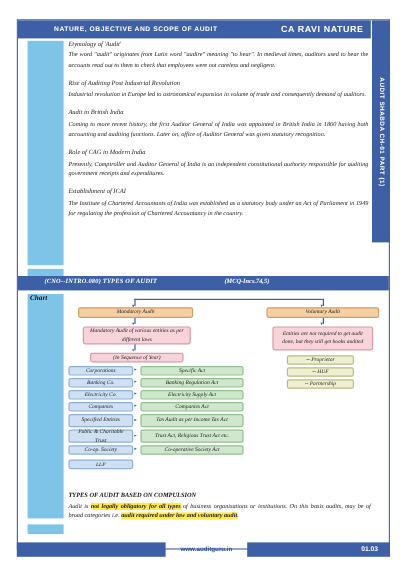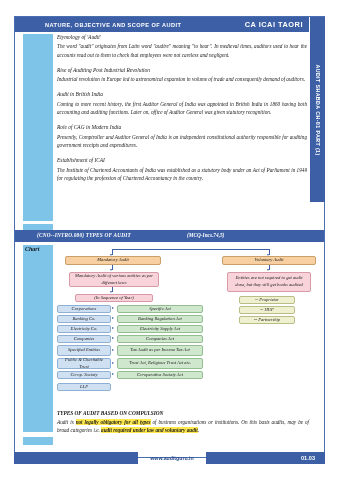--- a/index.html
+++ b/index.html
@@ -252,21 +252,21 @@
 </style>
 </head>
 <body>
 
 <div id="page">
 
   <div class="page-border"></div>
 
   <div class="top-band">
     <span class="top-band-title">NATURE, OBJECTIVE AND SCOPE OF AUDIT</span>
-    <span class="top-band-author">CA ICAI TAORI</span>
+    <span class="top-band-author">CA RAVI NATURE</span>
   </div>
 
   <div class="side-tab">
     <span class="side-tab-label">AUDIT SHABDA CH-01 PART (1)</span>
   </div>
 
   <div class="rail rail-a"></div>
   <div class="rail rail-b"></div>
   <div class="rail rail-c"></div>
   <div class="rail rail-d"></div>

